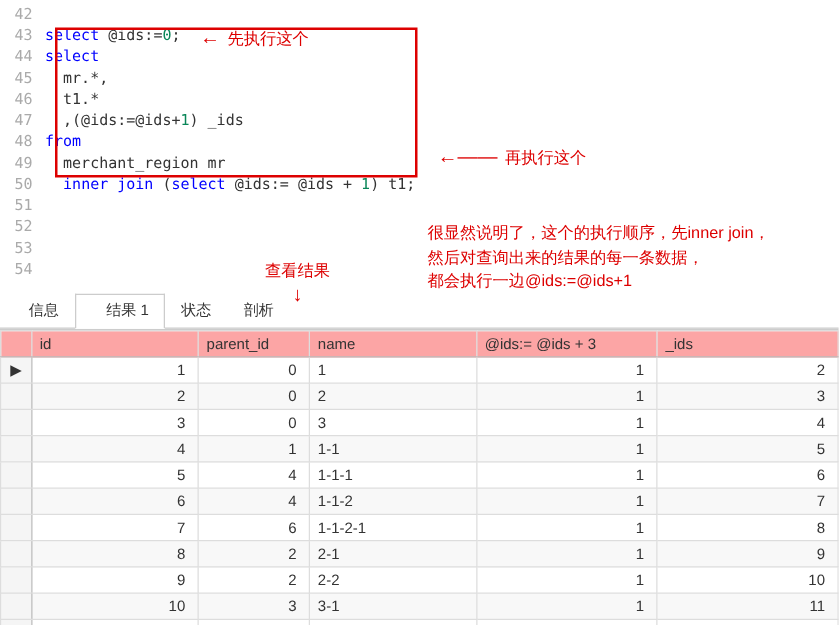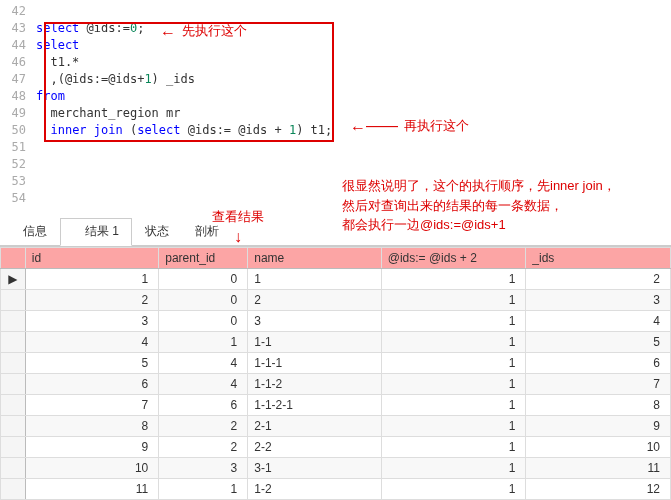--- a/index.html
+++ b/index.html
@@ -43,20 +43,24 @@
       </div>
       <div class="code-line">
         <div class="line-num">43</div>
         <div class="code"><span class="kw">select</span> <span class="var">@ids:</span>=<span class="num">0</span>;</div>
       </div>
       <div class="code-line">
         <div class="line-num">44</div>
         <div class="code"><span class="kw">select</span></div>
       </div>
       <div class="code-line">
+        <div class="line-num">45</div>
+        <div class="code">  mr.*,</div>
+      </div>
+      <div class="code-line">
         <div class="line-num">46</div>
         <div class="code">  t1.*</div>
       </div>
       <div class="code-line">
         <div class="line-num">47</div>
         <div class="code">  ,(@ids:=@ids+<span class="num">1</span>) _ids</div>
       </div>
       <div class="code-line">
         <div class="line-num">48</div>
         <div class="code"><span class="kw">from</span></div>
@@ -114,21 +118,21 @@
 </div>
 
 <div class="table-wrap">
   <table>
     <thead>
       <tr>
         <th class="row-marker"></th>
         <th class="col-id">id</th>
         <th class="col-parent">parent_id</th>
         <th class="col-name">name</th>
-        <th class="col-expr">@ids:= @ids + 2</th>
+        <th class="col-expr">@ids:= @ids + 3</th>
         <th class="col-ids">_ids</th>
       </tr>
     </thead>
     <tbody id="table-body">
         <tr>
           <td class="row-marker">▶</td>
           <td class="num-cell">1</td>
           <td class="num-cell">0</td>
           <td>1</td>
           <td class="num-cell">1</td>

